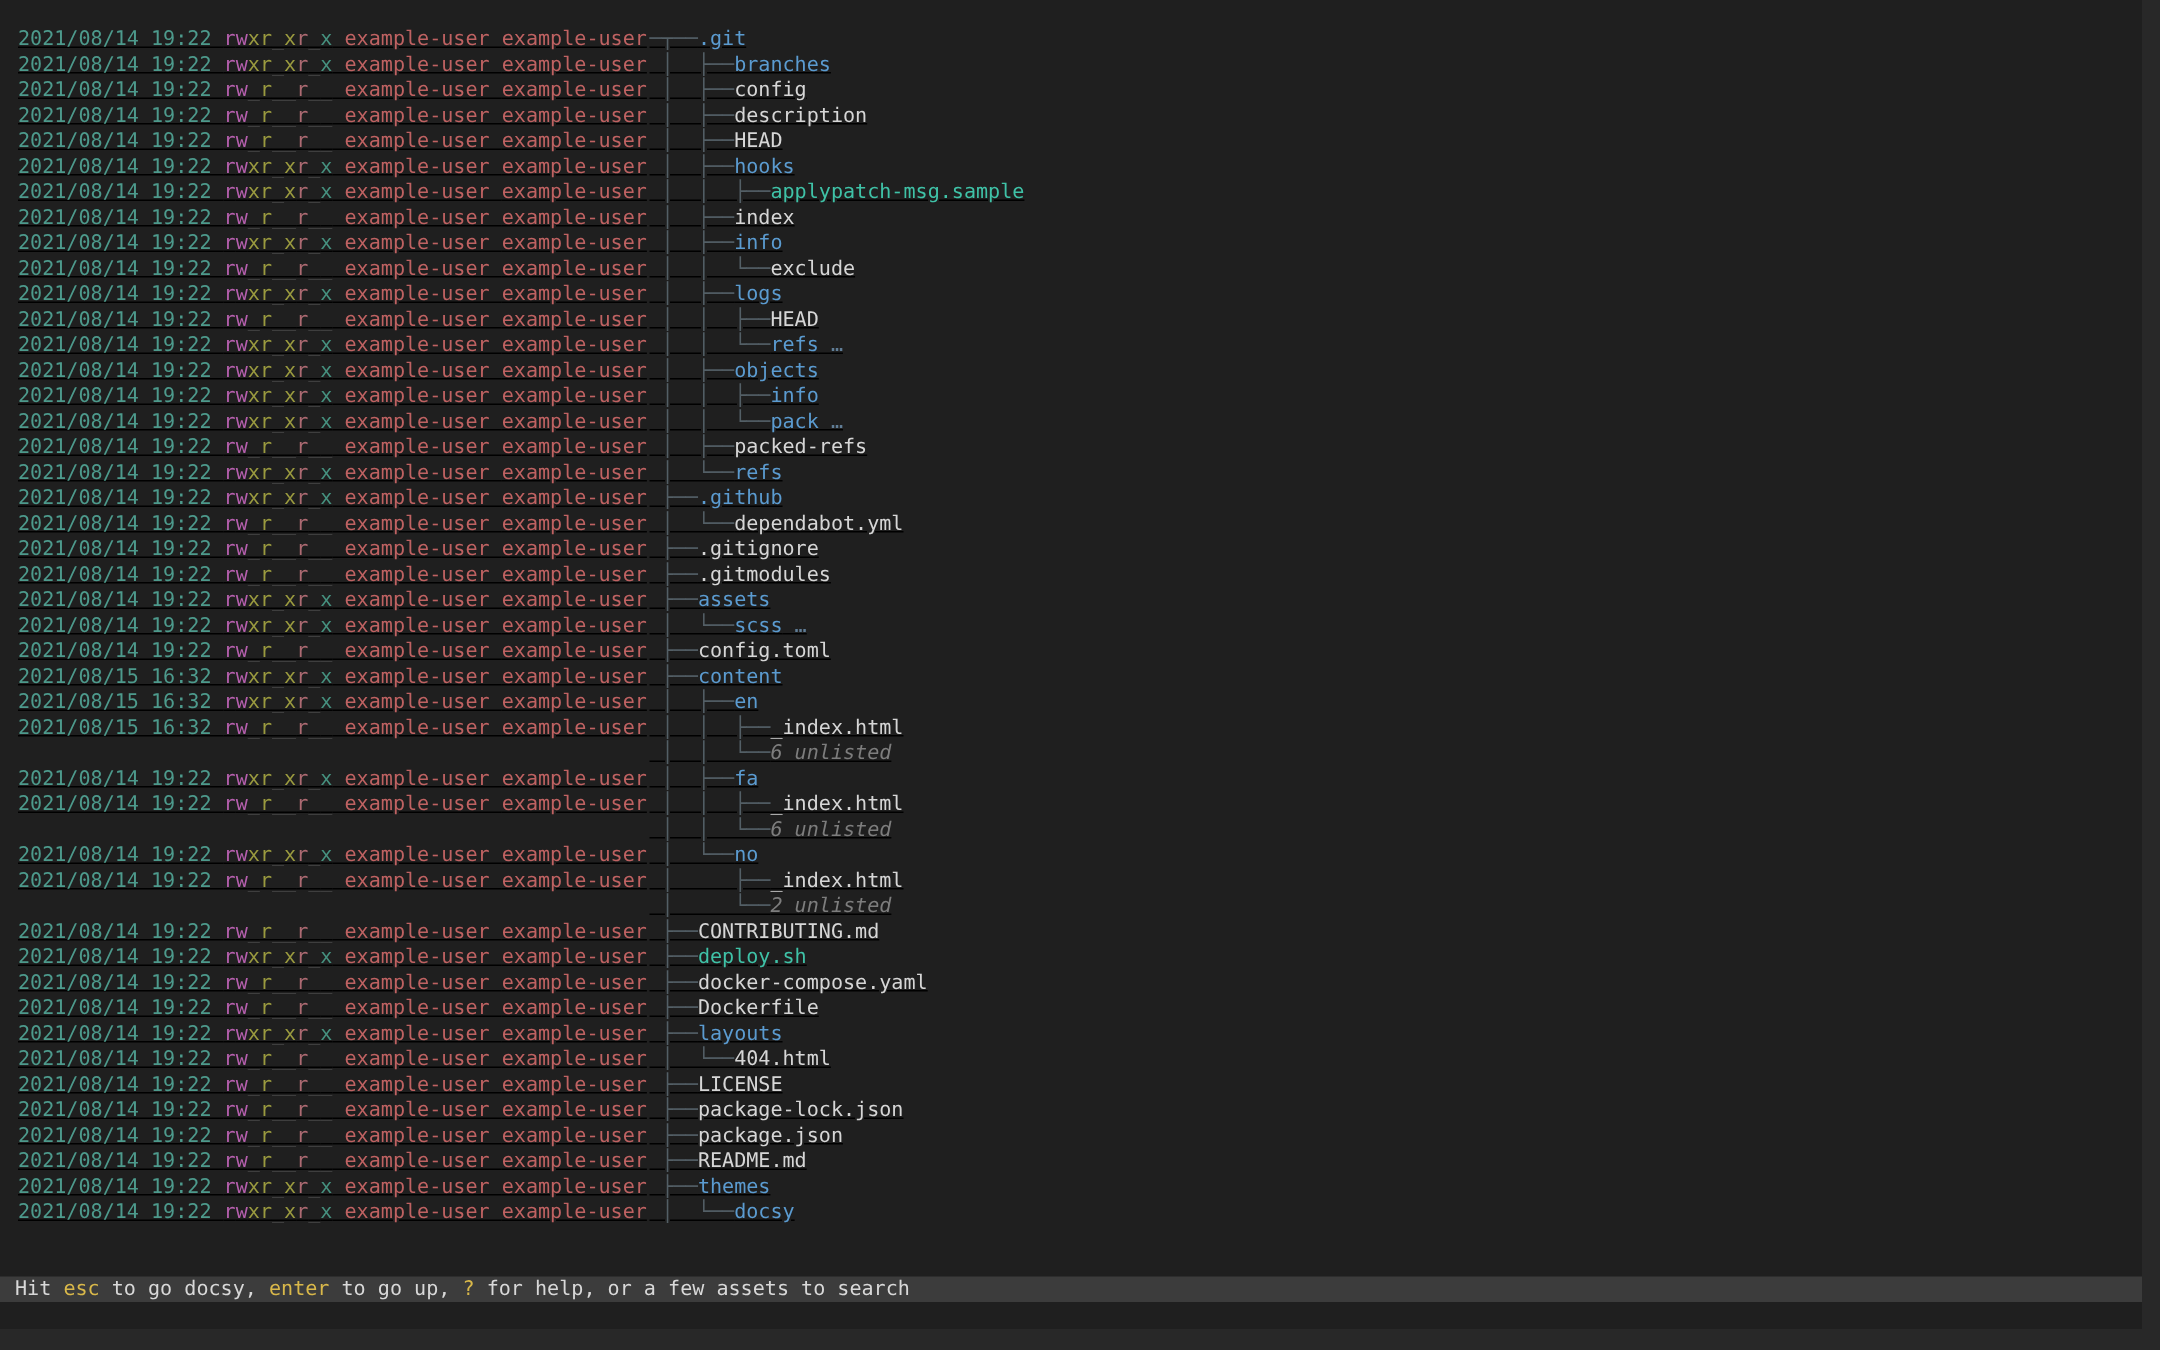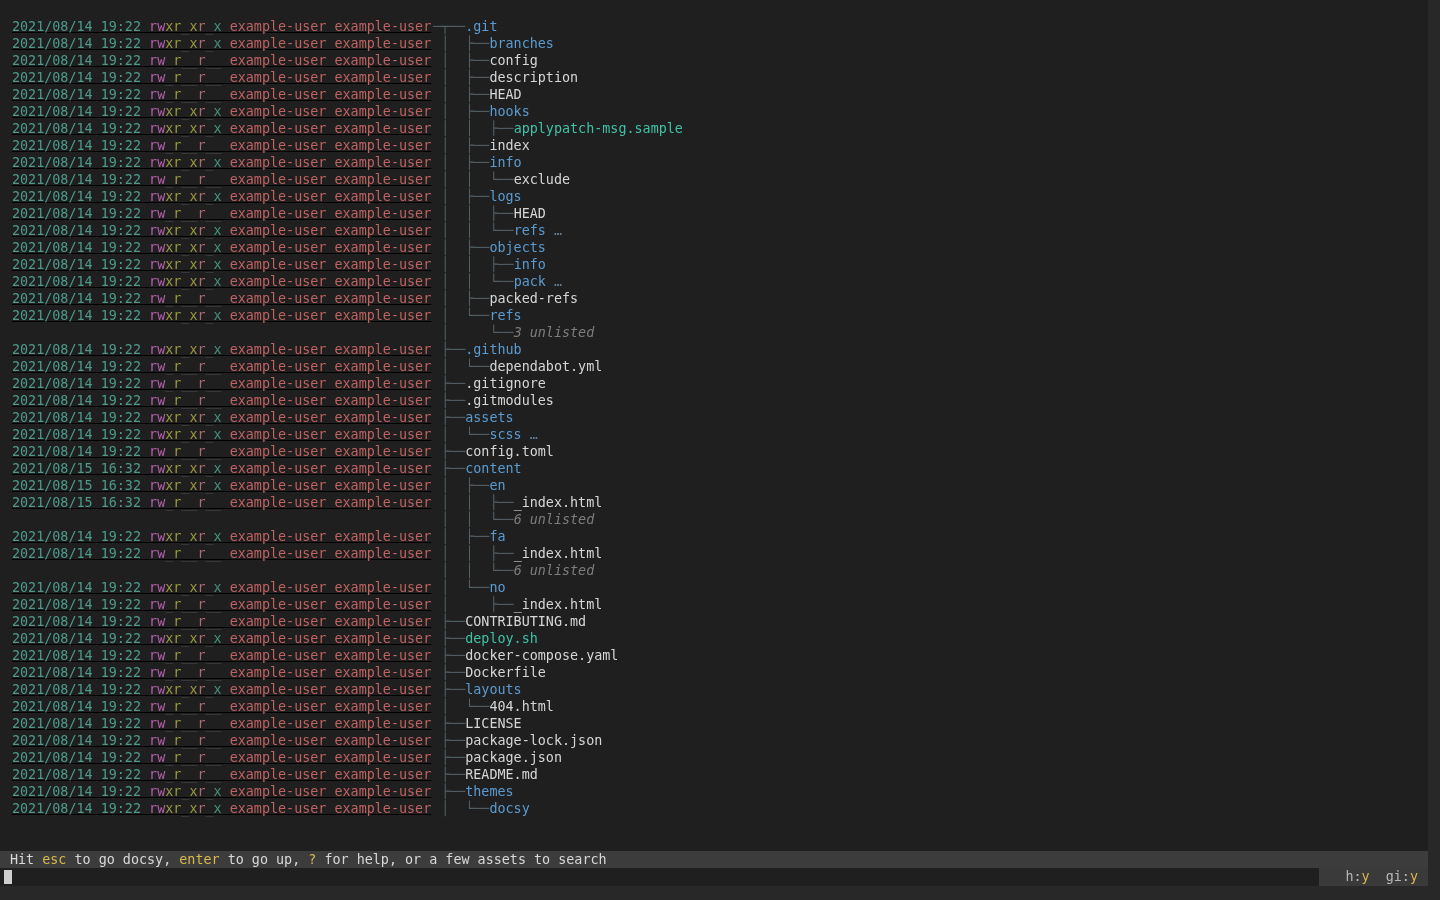--- a/index.html
+++ b/index.html
@@ -11,21 +11,21 @@
   }
   #terminal{position:absolute;left:0;top:0;width:1428px;height:886px;background:#1f1f1f;overflow:hidden;}
   #titlebar{
     position:absolute;left:0;top:0;width:1428px;height:18px;line-height:18px;
     background:#464646;color:#a9c3d8;padding-left:5px;box-sizing:border-box;
     white-space:pre;
   }
   #rows{position:absolute;left:0;top:18px;width:1428px;height:833px;overflow:hidden;}
   .row{position:relative;height:17px;white-space:pre;}
   .meta{position:absolute;left:12px;top:0;white-space:pre;text-decoration:underline;}
-  .tree{position:absolute;left:433px;top:0;white-space:pre;}
+  .tree{position:absolute;left:433px;top:0;white-space:pre;text-decoration:underline;}
   .date{color:#4d9a8c;}
   .owner{color:#bf6262;}
   .prefix{color:#535f66;}
   .name-dir{color:#5b9bd0;}
   .name-file{color:#d6d6d6;}
   .name-exec{color:#3fc2a7;margin-top:13px;}
   .name-unlisted{color:#7d7d7d;font-style:italic;}
   .suffix{color:#607d96;}
   #statusbar{
     position:absolute;left:0;top:851px;width:1428px;height:17px;line-height:17px;
@@ -58,50 +58,46 @@
       <div class="row"><span class="meta"><span class="date">2021/08/14 19:22 </span><span class="perms"><span style="color: rgb(181, 95, 173);">r</span><span style="color: rgb(181, 95, 173);">w</span><span style="color: rgb(154, 154, 63);">x</span><span style="color: rgb(154, 154, 63);">r</span><span style="color: rgb(74, 74, 74);">_</span><span style="color: rgb(154, 154, 63);">x</span><span style="color: rgb(173, 106, 114);">r</span><span style="color: rgb(74, 74, 74);">_</span><span style="color: rgb(70, 145, 127);">x</span></span><span class="owner"> example-user </span><span class="owner">example-user</span></span><span class="tree"><span class="prefix"> │  ├──</span><span class="name-dir">info</span></span></div>
       <div class="row"><span class="meta"><span class="date">2021/08/14 19:22 </span><span class="perms"><span style="color: rgb(181, 95, 173);">r</span><span style="color: rgb(181, 95, 173);">w</span><span style="color: rgb(74, 74, 74);">_</span><span style="color: rgb(154, 154, 63);">r</span><span style="color: rgb(74, 74, 74);">_</span><span style="color: rgb(74, 74, 74);">_</span><span style="color: rgb(173, 106, 114);">r</span><span style="color: rgb(74, 74, 74);">_</span><span style="color: rgb(74, 74, 74);">_</span></span><span class="owner"> example-user </span><span class="owner">example-user</span></span><span class="tree"><span class="prefix"> │  │  └──</span><span class="name-file">exclude</span></span></div>
       <div class="row"><span class="meta"><span class="date">2021/08/14 19:22 </span><span class="perms"><span style="color: rgb(181, 95, 173);">r</span><span style="color: rgb(181, 95, 173);">w</span><span style="color: rgb(154, 154, 63);">x</span><span style="color: rgb(154, 154, 63);">r</span><span style="color: rgb(74, 74, 74);">_</span><span style="color: rgb(154, 154, 63);">x</span><span style="color: rgb(173, 106, 114);">r</span><span style="color: rgb(74, 74, 74);">_</span><span style="color: rgb(70, 145, 127);">x</span></span><span class="owner"> example-user </span><span class="owner">example-user</span></span><span class="tree"><span class="prefix"> │  ├──</span><span class="name-dir">logs</span></span></div>
       <div class="row"><span class="meta"><span class="date">2021/08/14 19:22 </span><span class="perms"><span style="color: rgb(181, 95, 173);">r</span><span style="color: rgb(181, 95, 173);">w</span><span style="color: rgb(74, 74, 74);">_</span><span style="color: rgb(154, 154, 63);">r</span><span style="color: rgb(74, 74, 74);">_</span><span style="color: rgb(74, 74, 74);">_</span><span style="color: rgb(173, 106, 114);">r</span><span style="color: rgb(74, 74, 74);">_</span><span style="color: rgb(74, 74, 74);">_</span></span><span class="owner"> example-user </span><span class="owner">example-user</span></span><span class="tree"><span class="prefix"> │  │  ├──</span><span class="name-file">HEAD</span></span></div>
       <div class="row"><span class="meta"><span class="date">2021/08/14 19:22 </span><span class="perms"><span style="color: rgb(181, 95, 173);">r</span><span style="color: rgb(181, 95, 173);">w</span><span style="color: rgb(154, 154, 63);">x</span><span style="color: rgb(154, 154, 63);">r</span><span style="color: rgb(74, 74, 74);">_</span><span style="color: rgb(154, 154, 63);">x</span><span style="color: rgb(173, 106, 114);">r</span><span style="color: rgb(74, 74, 74);">_</span><span style="color: rgb(70, 145, 127);">x</span></span><span class="owner"> example-user </span><span class="owner">example-user</span></span><span class="tree"><span class="prefix"> │  │  └──</span><span class="name-dir">refs</span><span class="suffix"> …</span></span></div>
       <div class="row"><span class="meta"><span class="date">2021/08/14 19:22 </span><span class="perms"><span style="color: rgb(181, 95, 173);">r</span><span style="color: rgb(181, 95, 173);">w</span><span style="color: rgb(154, 154, 63);">x</span><span style="color: rgb(154, 154, 63);">r</span><span style="color: rgb(74, 74, 74);">_</span><span style="color: rgb(154, 154, 63);">x</span><span style="color: rgb(173, 106, 114);">r</span><span style="color: rgb(74, 74, 74);">_</span><span style="color: rgb(70, 145, 127);">x</span></span><span class="owner"> example-user </span><span class="owner">example-user</span></span><span class="tree"><span class="prefix"> │  ├──</span><span class="name-dir">objects</span></span></div>
       <div class="row"><span class="meta"><span class="date">2021/08/14 19:22 </span><span class="perms"><span style="color: rgb(181, 95, 173);">r</span><span style="color: rgb(181, 95, 173);">w</span><span style="color: rgb(154, 154, 63);">x</span><span style="color: rgb(154, 154, 63);">r</span><span style="color: rgb(74, 74, 74);">_</span><span style="color: rgb(154, 154, 63);">x</span><span style="color: rgb(173, 106, 114);">r</span><span style="color: rgb(74, 74, 74);">_</span><span style="color: rgb(70, 145, 127);">x</span></span><span class="owner"> example-user </span><span class="owner">example-user</span></span><span class="tree"><span class="prefix"> │  │  ├──</span><span class="name-dir">info</span></span></div>
       <div class="row"><span class="meta"><span class="date">2021/08/14 19:22 </span><span class="perms"><span style="color: rgb(181, 95, 173);">r</span><span style="color: rgb(181, 95, 173);">w</span><span style="color: rgb(154, 154, 63);">x</span><span style="color: rgb(154, 154, 63);">r</span><span style="color: rgb(74, 74, 74);">_</span><span style="color: rgb(154, 154, 63);">x</span><span style="color: rgb(173, 106, 114);">r</span><span style="color: rgb(74, 74, 74);">_</span><span style="color: rgb(70, 145, 127);">x</span></span><span class="owner"> example-user </span><span class="owner">example-user</span></span><span class="tree"><span class="prefix"> │  │  └──</span><span class="name-dir">pack</span><span class="suffix"> …</span></span></div>
       <div class="row"><span class="meta"><span class="date">2021/08/14 19:22 </span><span class="perms"><span style="color: rgb(181, 95, 173);">r</span><span style="color: rgb(181, 95, 173);">w</span><span style="color: rgb(74, 74, 74);">_</span><span style="color: rgb(154, 154, 63);">r</span><span style="color: rgb(74, 74, 74);">_</span><span style="color: rgb(74, 74, 74);">_</span><span style="color: rgb(173, 106, 114);">r</span><span style="color: rgb(74, 74, 74);">_</span><span style="color: rgb(74, 74, 74);">_</span></span><span class="owner"> example-user </span><span class="owner">example-user</span></span><span class="tree"><span class="prefix"> │  ├──</span><span class="name-file">packed-refs</span></span></div>
       <div class="row"><span class="meta"><span class="date">2021/08/14 19:22 </span><span class="perms"><span style="color: rgb(181, 95, 173);">r</span><span style="color: rgb(181, 95, 173);">w</span><span style="color: rgb(154, 154, 63);">x</span><span style="color: rgb(154, 154, 63);">r</span><span style="color: rgb(74, 74, 74);">_</span><span style="color: rgb(154, 154, 63);">x</span><span style="color: rgb(173, 106, 114);">r</span><span style="color: rgb(74, 74, 74);">_</span><span style="color: rgb(70, 145, 127);">x</span></span><span class="owner"> example-user </span><span class="owner">example-user</span></span><span class="tree"><span class="prefix"> │  └──</span><span class="name-dir">refs</span></span></div>
-      <div class="row"><span class="tree"><span class="prefix"> │     └──</span><span class="name-unlisted">3 unlisted</span></span></div>
       <div class="row"><span class="meta"><span class="date">2021/08/14 19:22 </span><span class="perms"><span style="color: rgb(181, 95, 173);">r</span><span style="color: rgb(181, 95, 173);">w</span><span style="color: rgb(154, 154, 63);">x</span><span style="color: rgb(154, 154, 63);">r</span><span style="color: rgb(74, 74, 74);">_</span><span style="color: rgb(154, 154, 63);">x</span><span style="color: rgb(173, 106, 114);">r</span><span style="color: rgb(74, 74, 74);">_</span><span style="color: rgb(70, 145, 127);">x</span></span><span class="owner"> example-user </span><span class="owner">example-user</span></span><span class="tree"><span class="prefix"> ├──</span><span class="name-dir">.github</span></span></div>
       <div class="row"><span class="meta"><span class="date">2021/08/14 19:22 </span><span class="perms"><span style="color: rgb(181, 95, 173);">r</span><span style="color: rgb(181, 95, 173);">w</span><span style="color: rgb(74, 74, 74);">_</span><span style="color: rgb(154, 154, 63);">r</span><span style="color: rgb(74, 74, 74);">_</span><span style="color: rgb(74, 74, 74);">_</span><span style="color: rgb(173, 106, 114);">r</span><span style="color: rgb(74, 74, 74);">_</span><span style="color: rgb(74, 74, 74);">_</span></span><span class="owner"> example-user </span><span class="owner">example-user</span></span><span class="tree"><span class="prefix"> │  └──</span><span class="name-file">dependabot.yml</span></span></div>
       <div class="row"><span class="meta"><span class="date">2021/08/14 19:22 </span><span class="perms"><span style="color: rgb(181, 95, 173);">r</span><span style="color: rgb(181, 95, 173);">w</span><span style="color: rgb(74, 74, 74);">_</span><span style="color: rgb(154, 154, 63);">r</span><span style="color: rgb(74, 74, 74);">_</span><span style="color: rgb(74, 74, 74);">_</span><span style="color: rgb(173, 106, 114);">r</span><span style="color: rgb(74, 74, 74);">_</span><span style="color: rgb(74, 74, 74);">_</span></span><span class="owner"> example-user </span><span class="owner">example-user</span></span><span class="tree"><span class="prefix"> ├──</span><span class="name-file">.gitignore</span></span></div>
       <div class="row"><span class="meta"><span class="date">2021/08/14 19:22 </span><span class="perms"><span style="color: rgb(181, 95, 173);">r</span><span style="color: rgb(181, 95, 173);">w</span><span style="color: rgb(74, 74, 74);">_</span><span style="color: rgb(154, 154, 63);">r</span><span style="color: rgb(74, 74, 74);">_</span><span style="color: rgb(74, 74, 74);">_</span><span style="color: rgb(173, 106, 114);">r</span><span style="color: rgb(74, 74, 74);">_</span><span style="color: rgb(74, 74, 74);">_</span></span><span class="owner"> example-user </span><span class="owner">example-user</span></span><span class="tree"><span class="prefix"> ├──</span><span class="name-file">.gitmodules</span></span></div>
       <div class="row"><span class="meta"><span class="date">2021/08/14 19:22 </span><span class="perms"><span style="color: rgb(181, 95, 173);">r</span><span style="color: rgb(181, 95, 173);">w</span><span style="color: rgb(154, 154, 63);">x</span><span style="color: rgb(154, 154, 63);">r</span><span style="color: rgb(74, 74, 74);">_</span><span style="color: rgb(154, 154, 63);">x</span><span style="color: rgb(173, 106, 114);">r</span><span style="color: rgb(74, 74, 74);">_</span><span style="color: rgb(70, 145, 127);">x</span></span><span class="owner"> example-user </span><span class="owner">example-user</span></span><span class="tree"><span class="prefix"> ├──</span><span class="name-dir">assets</span></span></div>
       <div class="row"><span class="meta"><span class="date">2021/08/14 19:22 </span><span class="perms"><span style="color: rgb(181, 95, 173);">r</span><span style="color: rgb(181, 95, 173);">w</span><span style="color: rgb(154, 154, 63);">x</span><span style="color: rgb(154, 154, 63);">r</span><span style="color: rgb(74, 74, 74);">_</span><span style="color: rgb(154, 154, 63);">x</span><span style="color: rgb(173, 106, 114);">r</span><span style="color: rgb(74, 74, 74);">_</span><span style="color: rgb(70, 145, 127);">x</span></span><span class="owner"> example-user </span><span class="owner">example-user</span></span><span class="tree"><span class="prefix"> │  └──</span><span class="name-dir">scss</span><span class="suffix"> …</span></span></div>
       <div class="row"><span class="meta"><span class="date">2021/08/14 19:22 </span><span class="perms"><span style="color: rgb(181, 95, 173);">r</span><span style="color: rgb(181, 95, 173);">w</span><span style="color: rgb(74, 74, 74);">_</span><span style="color: rgb(154, 154, 63);">r</span><span style="color: rgb(74, 74, 74);">_</span><span style="color: rgb(74, 74, 74);">_</span><span style="color: rgb(173, 106, 114);">r</span><span style="color: rgb(74, 74, 74);">_</span><span style="color: rgb(74, 74, 74);">_</span></span><span class="owner"> example-user </span><span class="owner">example-user</span></span><span class="tree"><span class="prefix"> ├──</span><span class="name-file">config.toml</span></span></div>
       <div class="row"><span class="meta"><span class="date">2021/08/15 16:32 </span><span class="perms"><span style="color: rgb(181, 95, 173);">r</span><span style="color: rgb(181, 95, 173);">w</span><span style="color: rgb(154, 154, 63);">x</span><span style="color: rgb(154, 154, 63);">r</span><span style="color: rgb(74, 74, 74);">_</span><span style="color: rgb(154, 154, 63);">x</span><span style="color: rgb(173, 106, 114);">r</span><span style="color: rgb(74, 74, 74);">_</span><span style="color: rgb(70, 145, 127);">x</span></span><span class="owner"> example-user </span><span class="owner">example-user</span></span><span class="tree"><span class="prefix"> ├──</span><span class="name-dir">content</span></span></div>
       <div class="row"><span class="meta"><span class="date">2021/08/15 16:32 </span><span class="perms"><span style="color: rgb(181, 95, 173);">r</span><span style="color: rgb(181, 95, 173);">w</span><span style="color: rgb(154, 154, 63);">x</span><span style="color: rgb(154, 154, 63);">r</span><span style="color: rgb(74, 74, 74);">_</span><span style="color: rgb(154, 154, 63);">x</span><span style="color: rgb(173, 106, 114);">r</span><span style="color: rgb(74, 74, 74);">_</span><span style="color: rgb(70, 145, 127);">x</span></span><span class="owner"> example-user </span><span class="owner">example-user</span></span><span class="tree"><span class="prefix"> │  ├──</span><span class="name-dir">en</span></span></div>
       <div class="row"><span class="meta"><span class="date">2021/08/15 16:32 </span><span class="perms"><span style="color: rgb(181, 95, 173);">r</span><span style="color: rgb(181, 95, 173);">w</span><span style="color: rgb(74, 74, 74);">_</span><span style="color: rgb(154, 154, 63);">r</span><span style="color: rgb(74, 74, 74);">_</span><span style="color: rgb(74, 74, 74);">_</span><span style="color: rgb(173, 106, 114);">r</span><span style="color: rgb(74, 74, 74);">_</span><span style="color: rgb(74, 74, 74);">_</span></span><span class="owner"> example-user </span><span class="owner">example-user</span></span><span class="tree"><span class="prefix"> │  │  ├──</span><span class="name-file">_index.html</span></span></div>
       <div class="row"><span class="tree"><span class="prefix"> │  │  └──</span><span class="name-unlisted">6 unlisted</span></span></div>
       <div class="row"><span class="meta"><span class="date">2021/08/14 19:22 </span><span class="perms"><span style="color: rgb(181, 95, 173);">r</span><span style="color: rgb(181, 95, 173);">w</span><span style="color: rgb(154, 154, 63);">x</span><span style="color: rgb(154, 154, 63);">r</span><span style="color: rgb(74, 74, 74);">_</span><span style="color: rgb(154, 154, 63);">x</span><span style="color: rgb(173, 106, 114);">r</span><span style="color: rgb(74, 74, 74);">_</span><span style="color: rgb(70, 145, 127);">x</span></span><span class="owner"> example-user </span><span class="owner">example-user</span></span><span class="tree"><span class="prefix"> │  ├──</span><span class="name-dir">fa</span></span></div>
       <div class="row"><span class="meta"><span class="date">2021/08/14 19:22 </span><span class="perms"><span style="color: rgb(181, 95, 173);">r</span><span style="color: rgb(181, 95, 173);">w</span><span style="color: rgb(74, 74, 74);">_</span><span style="color: rgb(154, 154, 63);">r</span><span style="color: rgb(74, 74, 74);">_</span><span style="color: rgb(74, 74, 74);">_</span><span style="color: rgb(173, 106, 114);">r</span><span style="color: rgb(74, 74, 74);">_</span><span style="color: rgb(74, 74, 74);">_</span></span><span class="owner"> example-user </span><span class="owner">example-user</span></span><span class="tree"><span class="prefix"> │  │  ├──</span><span class="name-file">_index.html</span></span></div>
       <div class="row"><span class="tree"><span class="prefix"> │  │  └──</span><span class="name-unlisted">6 unlisted</span></span></div>
       <div class="row"><span class="meta"><span class="date">2021/08/14 19:22 </span><span class="perms"><span style="color: rgb(181, 95, 173);">r</span><span style="color: rgb(181, 95, 173);">w</span><span style="color: rgb(154, 154, 63);">x</span><span style="color: rgb(154, 154, 63);">r</span><span style="color: rgb(74, 74, 74);">_</span><span style="color: rgb(154, 154, 63);">x</span><span style="color: rgb(173, 106, 114);">r</span><span style="color: rgb(74, 74, 74);">_</span><span style="color: rgb(70, 145, 127);">x</span></span><span class="owner"> example-user </span><span class="owner">example-user</span></span><span class="tree"><span class="prefix"> │  └──</span><span class="name-dir">no</span></span></div>
       <div class="row"><span class="meta"><span class="date">2021/08/14 19:22 </span><span class="perms"><span style="color: rgb(181, 95, 173);">r</span><span style="color: rgb(181, 95, 173);">w</span><span style="color: rgb(74, 74, 74);">_</span><span style="color: rgb(154, 154, 63);">r</span><span style="color: rgb(74, 74, 74);">_</span><span style="color: rgb(74, 74, 74);">_</span><span style="color: rgb(173, 106, 114);">r</span><span style="color: rgb(74, 74, 74);">_</span><span style="color: rgb(74, 74, 74);">_</span></span><span class="owner"> example-user </span><span class="owner">example-user</span></span><span class="tree"><span class="prefix"> │     ├──</span><span class="name-file">_index.html</span></span></div>
+      <div class="row"><span class="tree"><span class="prefix"> │     └──</span><span class="name-unlisted">2 unlisted</span></span></div>
       <div class="row"><span class="meta"><span class="date">2021/08/14 19:22 </span><span class="perms"><span style="color: rgb(181, 95, 173);">r</span><span style="color: rgb(181, 95, 173);">w</span><span style="color: rgb(74, 74, 74);">_</span><span style="color: rgb(154, 154, 63);">r</span><span style="color: rgb(74, 74, 74);">_</span><span style="color: rgb(74, 74, 74);">_</span><span style="color: rgb(173, 106, 114);">r</span><span style="color: rgb(74, 74, 74);">_</span><span style="color: rgb(74, 74, 74);">_</span></span><span class="owner"> example-user </span><span class="owner">example-user</span></span><span class="tree"><span class="prefix"> ├──</span><span class="name-file">CONTRIBUTING.md</span></span></div>
       <div class="row"><span class="meta"><span class="date">2021/08/14 19:22 </span><span class="perms"><span style="color: rgb(181, 95, 173);">r</span><span style="color: rgb(181, 95, 173);">w</span><span style="color: rgb(154, 154, 63);">x</span><span style="color: rgb(154, 154, 63);">r</span><span style="color: rgb(74, 74, 74);">_</span><span style="color: rgb(154, 154, 63);">x</span><span style="color: rgb(173, 106, 114);">r</span><span style="color: rgb(74, 74, 74);">_</span><span style="color: rgb(70, 145, 127);">x</span></span><span class="owner"> example-user </span><span class="owner">example-user</span></span><span class="tree"><span class="prefix"> ├──</span><span class="name-exec">deploy.sh</span></span></div>
       <div class="row"><span class="meta"><span class="date">2021/08/14 19:22 </span><span class="perms"><span style="color: rgb(181, 95, 173);">r</span><span style="color: rgb(181, 95, 173);">w</span><span style="color: rgb(74, 74, 74);">_</span><span style="color: rgb(154, 154, 63);">r</span><span style="color: rgb(74, 74, 74);">_</span><span style="color: rgb(74, 74, 74);">_</span><span style="color: rgb(173, 106, 114);">r</span><span style="color: rgb(74, 74, 74);">_</span><span style="color: rgb(74, 74, 74);">_</span></span><span class="owner"> example-user </span><span class="owner">example-user</span></span><span class="tree"><span class="prefix"> ├──</span><span class="name-file">docker-compose.yaml</span></span></div>
       <div class="row"><span class="meta"><span class="date">2021/08/14 19:22 </span><span class="perms"><span style="color: rgb(181, 95, 173);">r</span><span style="color: rgb(181, 95, 173);">w</span><span style="color: rgb(74, 74, 74);">_</span><span style="color: rgb(154, 154, 63);">r</span><span style="color: rgb(74, 74, 74);">_</span><span style="color: rgb(74, 74, 74);">_</span><span style="color: rgb(173, 106, 114);">r</span><span style="color: rgb(74, 74, 74);">_</span><span style="color: rgb(74, 74, 74);">_</span></span><span class="owner"> example-user </span><span class="owner">example-user</span></span><span class="tree"><span class="prefix"> ├──</span><span class="name-file">Dockerfile</span></span></div>
       <div class="row"><span class="meta"><span class="date">2021/08/14 19:22 </span><span class="perms"><span style="color: rgb(181, 95, 173);">r</span><span style="color: rgb(181, 95, 173);">w</span><span style="color: rgb(154, 154, 63);">x</span><span style="color: rgb(154, 154, 63);">r</span><span style="color: rgb(74, 74, 74);">_</span><span style="color: rgb(154, 154, 63);">x</span><span style="color: rgb(173, 106, 114);">r</span><span style="color: rgb(74, 74, 74);">_</span><span style="color: rgb(70, 145, 127);">x</span></span><span class="owner"> example-user </span><span class="owner">example-user</span></span><span class="tree"><span class="prefix"> ├──</span><span class="name-dir">layouts</span></span></div>
       <div class="row"><span class="meta"><span class="date">2021/08/14 19:22 </span><span class="perms"><span style="color: rgb(181, 95, 173);">r</span><span style="color: rgb(181, 95, 173);">w</span><span style="color: rgb(74, 74, 74);">_</span><span style="color: rgb(154, 154, 63);">r</span><span style="color: rgb(74, 74, 74);">_</span><span style="color: rgb(74, 74, 74);">_</span><span style="color: rgb(173, 106, 114);">r</span><span style="color: rgb(74, 74, 74);">_</span><span style="color: rgb(74, 74, 74);">_</span></span><span class="owner"> example-user </span><span class="owner">example-user</span></span><span class="tree"><span class="prefix"> │  └──</span><span class="name-file">404.html</span></span></div>
       <div class="row"><span class="meta"><span class="date">2021/08/14 19:22 </span><span class="perms"><span style="color: rgb(181, 95, 173);">r</span><span style="color: rgb(181, 95, 173);">w</span><span style="color: rgb(74, 74, 74);">_</span><span style="color: rgb(154, 154, 63);">r</span><span style="color: rgb(74, 74, 74);">_</span><span style="color: rgb(74, 74, 74);">_</span><span style="color: rgb(173, 106, 114);">r</span><span style="color: rgb(74, 74, 74);">_</span><span style="color: rgb(74, 74, 74);">_</span></span><span class="owner"> example-user </span><span class="owner">example-user</span></span><span class="tree"><span class="prefix"> ├──</span><span class="name-file">LICENSE</span></span></div>
       <div class="row"><span class="meta"><span class="date">2021/08/14 19:22 </span><span class="perms"><span style="color: rgb(181, 95, 173);">r</span><span style="color: rgb(181, 95, 173);">w</span><span style="color: rgb(74, 74, 74);">_</span><span style="color: rgb(154, 154, 63);">r</span><span style="color: rgb(74, 74, 74);">_</span><span style="color: rgb(74, 74, 74);">_</span><span style="color: rgb(173, 106, 114);">r</span><span style="color: rgb(74, 74, 74);">_</span><span style="color: rgb(74, 74, 74);">_</span></span><span class="owner"> example-user </span><span class="owner">example-user</span></span><span class="tree"><span class="prefix"> ├──</span><span class="name-file">package-lock.json</span></span></div>
       <div class="row"><span class="meta"><span class="date">2021/08/14 19:22 </span><span class="perms"><span style="color: rgb(181, 95, 173);">r</span><span style="color: rgb(181, 95, 173);">w</span><span style="color: rgb(74, 74, 74);">_</span><span style="color: rgb(154, 154, 63);">r</span><span style="color: rgb(74, 74, 74);">_</span><span style="color: rgb(74, 74, 74);">_</span><span style="color: rgb(173, 106, 114);">r</span><span style="color: rgb(74, 74, 74);">_</span><span style="color: rgb(74, 74, 74);">_</span></span><span class="owner"> example-user </span><span class="owner">example-user</span></span><span class="tree"><span class="prefix"> ├──</span><span class="name-file">package.json</span></span></div>
       <div class="row"><span class="meta"><span class="date">2021/08/14 19:22 </span><span class="perms"><span style="color: rgb(181, 95, 173);">r</span><span style="color: rgb(181, 95, 173);">w</span><span style="color: rgb(74, 74, 74);">_</span><span style="color: rgb(154, 154, 63);">r</span><span style="color: rgb(74, 74, 74);">_</span><span style="color: rgb(74, 74, 74);">_</span><span style="color: rgb(173, 106, 114);">r</span><span style="color: rgb(74, 74, 74);">_</span><span style="color: rgb(74, 74, 74);">_</span></span><span class="owner"> example-user </span><span class="owner">example-user</span></span><span class="tree"><span class="prefix"> ├──</span><span class="name-file">README.md</span></span></div>
       <div class="row"><span class="meta"><span class="date">2021/08/14 19:22 </span><span class="perms"><span style="color: rgb(181, 95, 173);">r</span><span style="color: rgb(181, 95, 173);">w</span><span style="color: rgb(154, 154, 63);">x</span><span style="color: rgb(154, 154, 63);">r</span><span style="color: rgb(74, 74, 74);">_</span><span style="color: rgb(154, 154, 63);">x</span><span style="color: rgb(173, 106, 114);">r</span><span style="color: rgb(74, 74, 74);">_</span><span style="color: rgb(70, 145, 127);">x</span></span><span class="owner"> example-user </span><span class="owner">example-user</span></span><span class="tree"><span class="prefix"> ├──</span><span class="name-dir">themes</span></span></div>
       <div class="row"><span class="meta"><span class="date">2021/08/14 19:22 </span><span class="perms"><span style="color: rgb(181, 95, 173);">r</span><span style="color: rgb(181, 95, 173);">w</span><span style="color: rgb(154, 154, 63);">x</span><span style="color: rgb(154, 154, 63);">r</span><span style="color: rgb(74, 74, 74);">_</span><span style="color: rgb(154, 154, 63);">x</span><span style="color: rgb(173, 106, 114);">r</span><span style="color: rgb(74, 74, 74);">_</span><span style="color: rgb(70, 145, 127);">x</span></span><span class="owner"> example-user </span><span class="owner">example-user</span></span><span class="tree"><span class="prefix"> │  └──</span><span class="name-dir">docsy</span></span></div>
     </div>
 
   <div id="statusbar"><span>Hit </span><span class="keyhint">esc</span><span> to go docsy, </span><span class="keyhint">enter</span><span> to go up, </span><span class="keyhint">?</span><span> for help, or a few assets to search</span></div>
 
-  <div id="inputbar">
-    <span id="cursor"></span>
-    <span id="flags"><span class="flag-label">h:</span><span class="flag-value">y</span>  <span class="flag-label">gi:</span><span class="flag-value">y</span></span>
-  </div>
 </div>
 
 </body></html>

